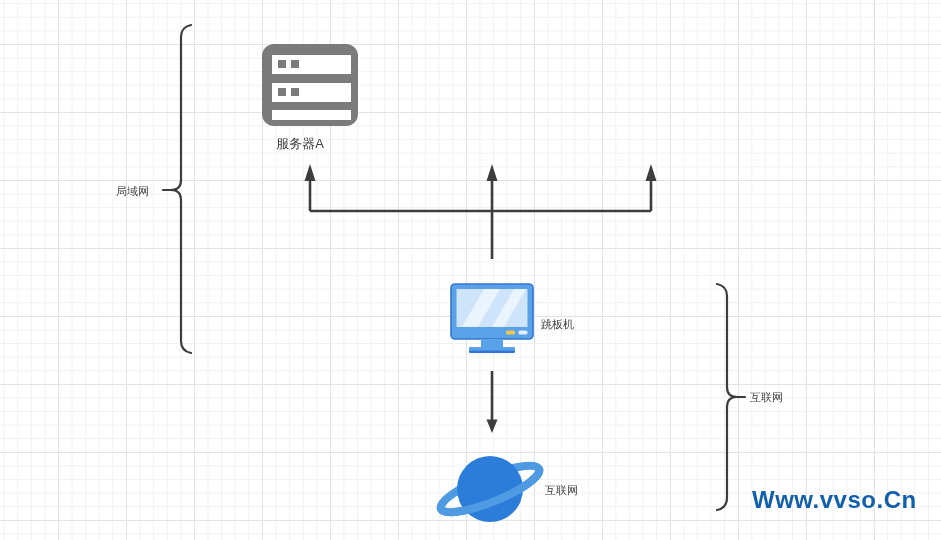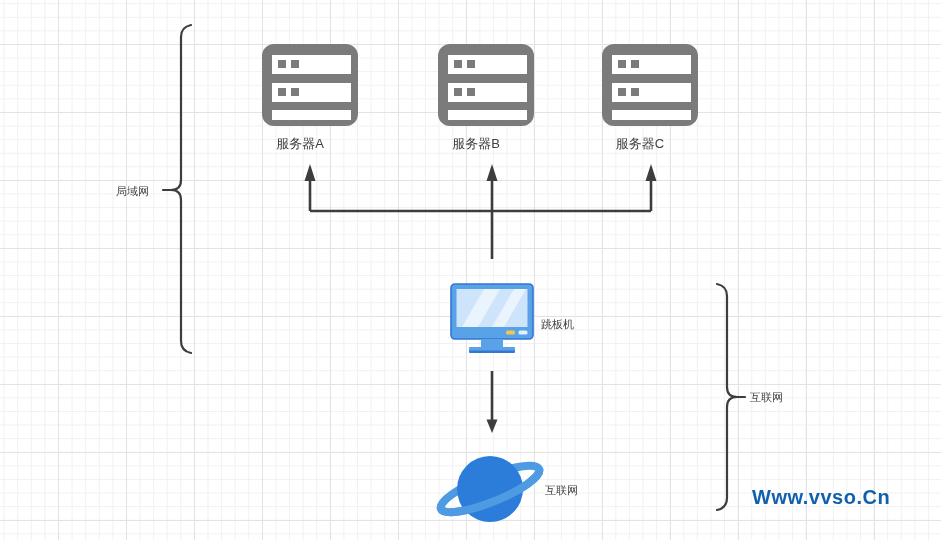--- a/index.html
+++ b/index.html
@@ -26,21 +26,21 @@
   .side-label{
     position:absolute;font-size:11px;color:#404040;line-height:16px;
     white-space:nowrap;
   }
   #overlay{position:absolute;left:0;top:0;pointer-events:none;}
   #overlay .stroke{fill:none;stroke:#3d3d3d;stroke-width:2.6px;}
   #overlay .head{fill:#3d3d3d;stroke:none;}
   #overlay .brace{fill:none;stroke:#3d3d3d;stroke-width:2.2px;stroke-linecap:round;}
   #watermark{
     position:absolute;left:752px;top:486px;
-    font-size:20px;font-weight:800;letter-spacing:0.5px;
+    font-size:24px;font-weight:800;letter-spacing:0.5px;
     color:#1160ae;white-space:nowrap;
   }
 </style>
 </head>
 <body>
 
 <div id="canvas">
 
   <svg id="overlay" width="941" height="540" viewBox="0 0 941 540">
 
@@ -71,47 +71,21 @@
       <rect x="10" y="39" width="79" height="19" fill="#ffffff"></rect>
       <rect x="10" y="66" width="79" height="10" fill="#ffffff"></rect>
       <rect x="16" y="16" width="8" height="8" fill="#7b7b7b"></rect>
       <rect x="29" y="16" width="8" height="8" fill="#7b7b7b"></rect>
       <rect x="16" y="44" width="8" height="8" fill="#7b7b7b"></rect>
       <rect x="29" y="44" width="8" height="8" fill="#7b7b7b"></rect>
     </svg>
     <div class="node-label">服务器A</div>
   </div>
 
-  <div class="node" style="left:438px;top:44px">
-    <svg width="96" height="82" viewBox="0 0 96 82">
-      <rect x="0" y="0" width="96" height="82" rx="12" fill="#7b7b7b"></rect>
-      <rect x="10" y="11" width="79" height="19" fill="#ffffff"></rect>
-      <rect x="10" y="39" width="79" height="19" fill="#ffffff"></rect>
-      <rect x="10" y="66" width="79" height="10" fill="#ffffff"></rect>
-      <rect x="16" y="16" width="8" height="8" fill="#7b7b7b"></rect>
-      <rect x="29" y="16" width="8" height="8" fill="#7b7b7b"></rect>
-      <rect x="16" y="44" width="8" height="8" fill="#7b7b7b"></rect>
-      <rect x="29" y="44" width="8" height="8" fill="#7b7b7b"></rect>
-    </svg>
-    <div class="node-label">服务器B</div>
-  </div>
 
-  <div class="node" style="left:602px;top:44px">
-    <svg width="96" height="82" viewBox="0 0 96 82">
-      <rect x="0" y="0" width="96" height="82" rx="12" fill="#7b7b7b"></rect>
-      <rect x="10" y="11" width="79" height="19" fill="#ffffff"></rect>
-      <rect x="10" y="39" width="79" height="19" fill="#ffffff"></rect>
-      <rect x="10" y="66" width="79" height="10" fill="#ffffff"></rect>
-      <rect x="16" y="16" width="8" height="8" fill="#7b7b7b"></rect>
-      <rect x="29" y="16" width="8" height="8" fill="#7b7b7b"></rect>
-      <rect x="16" y="44" width="8" height="8" fill="#7b7b7b"></rect>
-      <rect x="29" y="44" width="8" height="8" fill="#7b7b7b"></rect>
-    </svg>
-    <div class="node-label">服务器C</div>
-  </div>
 
   <div class="abs" style="left:450px;top:283px">
     <svg width="84" height="72" viewBox="0 0 84 72">
       <defs>
         <clipPath id="scr">
             <rect x="6.5" y="6" width="71" height="38"></rect>
           </clipPath>
       </defs>
       <rect x="1" y="1" width="82" height="55" rx="4" fill="#5aa2e8" stroke="#3375d2" stroke-width="1.6"></rect>
       <rect x="6.5" y="6" width="71" height="38" fill="#cee4fa"></rect>

